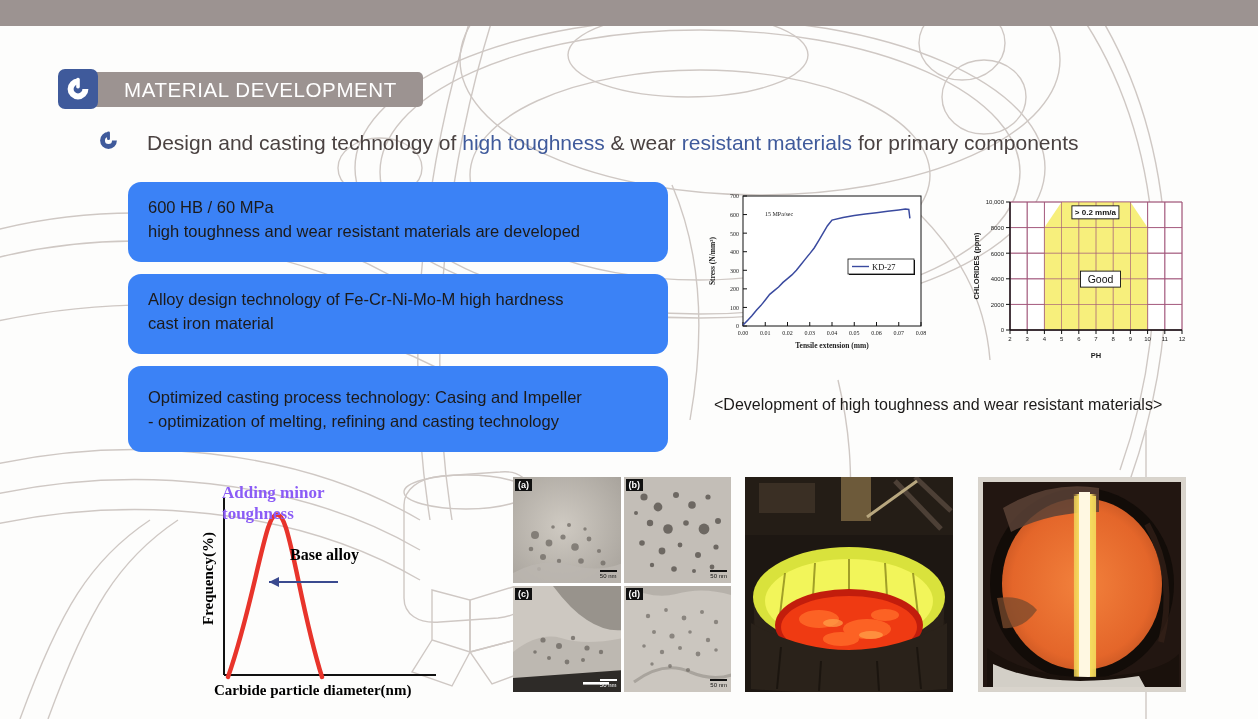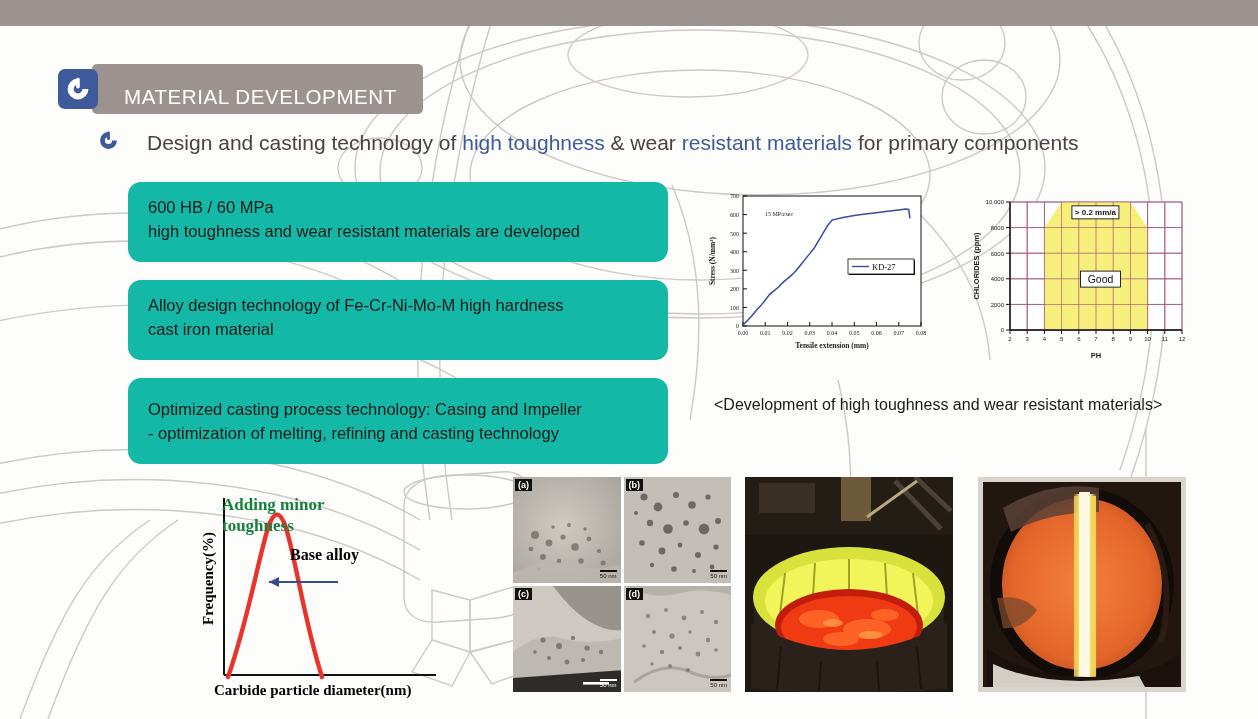--- a/index.html
+++ b/index.html
@@ -13,44 +13,44 @@
 
   
   .bg-deco{position:absolute;inset:0;pointer-events:none;}
   .topbar{position:absolute;left:0;top:0;width:1258px;height:26px;background:#9c9391;}
 
   
   .hdr{position:absolute;left:58px;top:70px;display:flex;align-items:center;height:38px;}
   .hdr-logo{width:40px;height:40px;border-radius:7px;background:#3f5a9b;
     display:flex;align-items:center;justify-content:center;flex:none;position:relative;z-index:3;}
   .hdr-bar{height:34px;background:#9c9391;border-radius:5px;margin-left:-6px;
-    padding:16px 26px 0 32px;display:flex;align-items:center;}
+    padding:1px 26px 0 32px;display:flex;align-items:center;}
   .hdr-bar span{color:#fff;font-size:20.5px;letter-spacing:.6px;}
 
   
   .sub{position:absolute;left:98px;top:130px;display:flex;align-items:center;gap:28px;}
   .sub-txt{font-size:21px;color:#4a4241;white-space:nowrap;}
   .sub-txt .bl{color:#3f5a9b;}
 
   
   .boxes{position:absolute;left:128px;top:182px;width:540px;}
-  .cbox{background:#14b8a6;border-radius:13px;padding:14px 20px;margin-bottom:18px;}
+  .cbox{background:#3b82f6;border-radius:13px;padding:14px 20px;margin-bottom:12px;}
   .cbox div{font-size:16.5px;color:#1c1a19;line-height:1.45;white-space:nowrap;}
   #box1{height:52px;}
   #box2{height:52px;padding-top:14px;}
   #box3{height:52px;padding-top:20px;}
 
   
   .chart-ss{position:absolute;left:703px;top:180px;width:232px;height:188px;font-family:Liberation Serif, serif;}
   .chart-ph{position:absolute;left:968px;top:188px;width:228px;height:188px;}
   .caption{position:absolute;left:714px;top:396px;font-size:16px;color:#1c1a19;white-space:nowrap;}
 
   
   .bell{position:absolute;left:186px;top:470px;width:290px;height:240px;}
-  .bell-t1{position:absolute;left:36px;top:24px;color:#15803d;font-family:"Liberation Serif",serif;
+  .bell-t1{position:absolute;left:36px;top:12px;color:#8b5cf6;font-family:"Liberation Serif",serif;
     font-weight:bold;font-size:17px;line-height:1.25;}
   .bell-t2{position:absolute;left:104px;top:76px;color:#000;font-family:"Liberation Serif",serif;
     font-weight:bold;font-size:16px;}
   .bell-xl{position:absolute;left:28px;top:212px;color:#000;font-family:"Liberation Serif",serif;
     font-weight:bold;font-size:15px;white-space:nowrap;}
   .bell-yl{position:absolute;left:-48px;top:100px;width:140px;color:#000;
     font-family:"Liberation Serif",serif;font-weight:bold;font-size:15px;
     transform:rotate(-90deg);text-align:center;}
 
   

